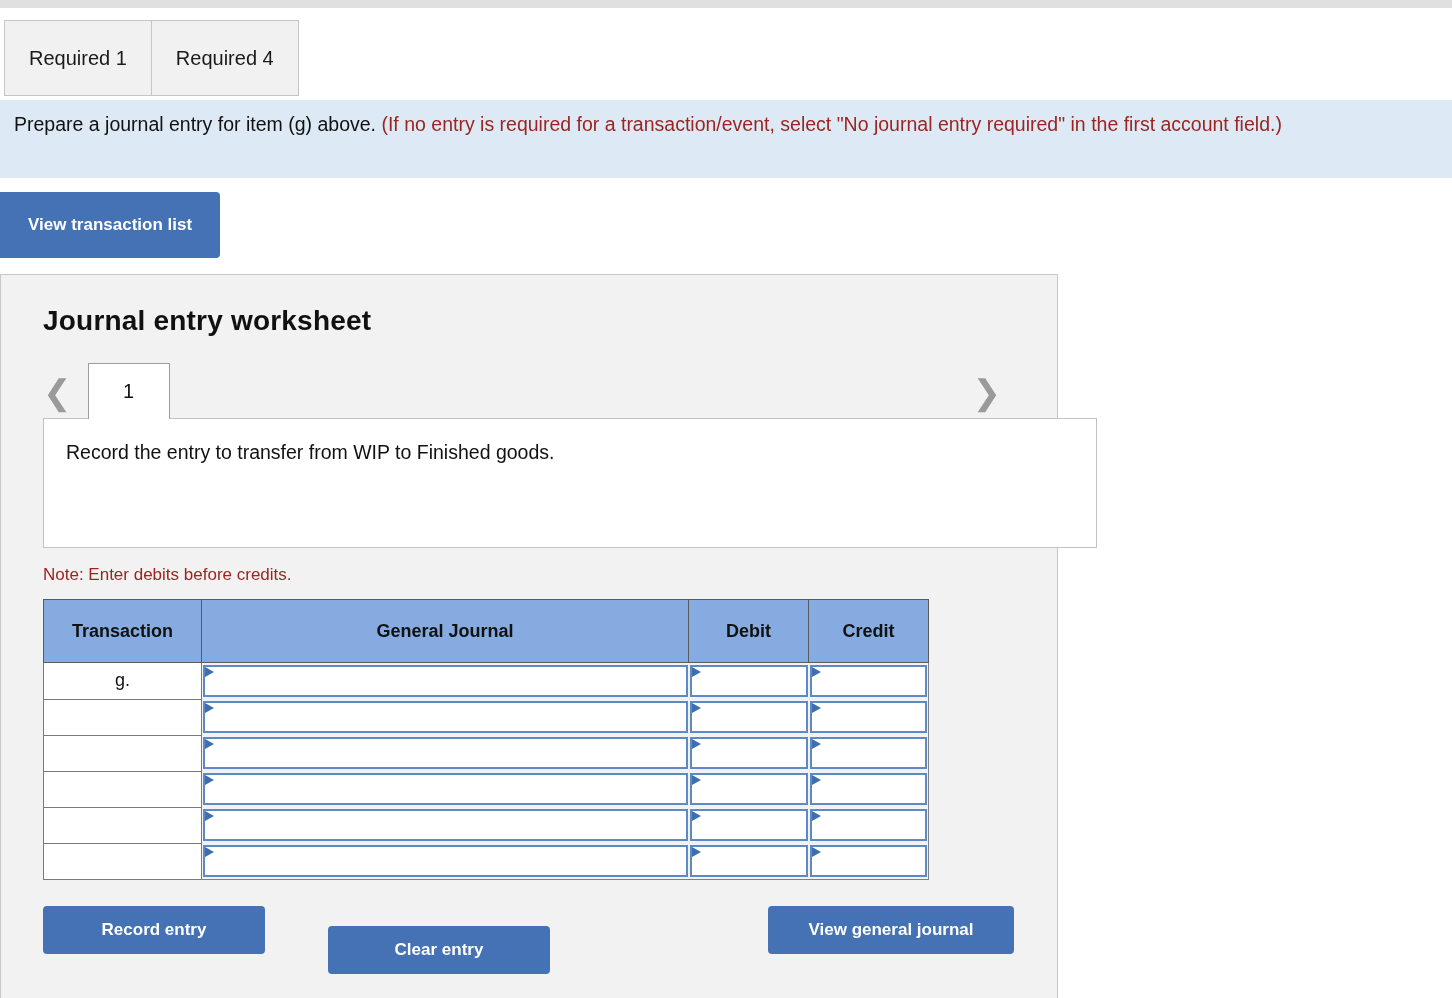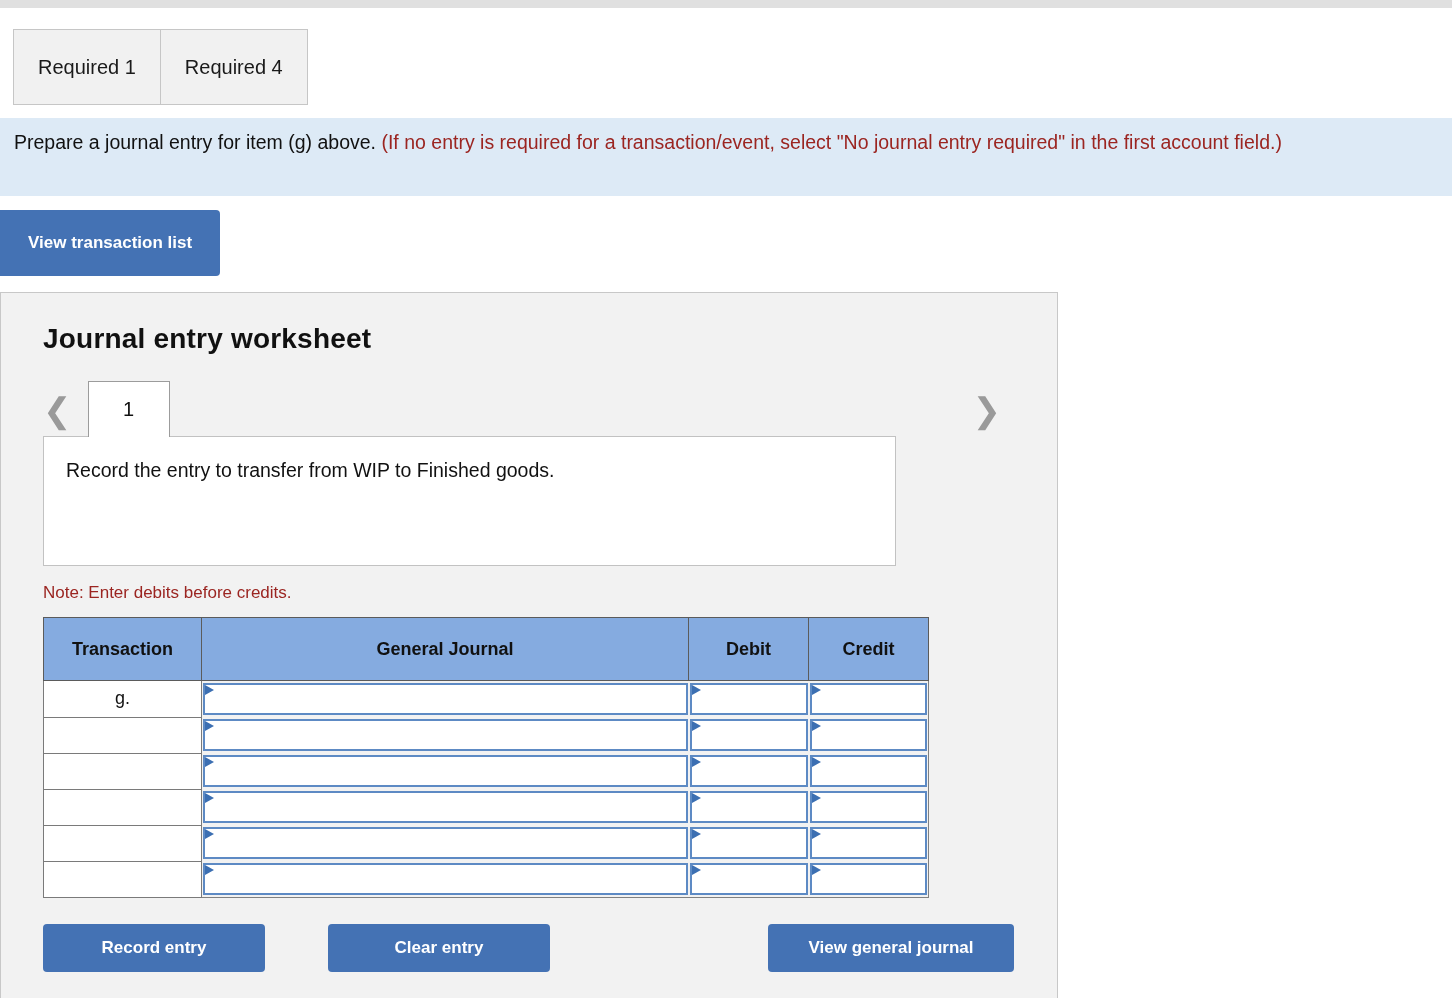--- a/index.html
+++ b/index.html
@@ -22,21 +22,21 @@
     background: #e0e0e0;
     width: 100%;
   }
 
   
   .tabbar {
     display: flex;
     align-items: flex-end;
     height: 84px;
     padding: 0;
-    margin: 13px;
+    margin: 4px;
     position: relative;
   }
   .tab {
     height: 76px;
     box-sizing: border-box;
     background: #f1f1f1;
     border: 1px solid #c6c6c6;
     border-bottom: 1px solid #c6c6c6;
     display: flex;
     align-items: center;
@@ -144,21 +144,21 @@
     font-size: 20px;
     color: #111111;
     box-sizing: border-box;
     cursor: pointer;
     position: relative;
     z-index: 2;
   }
 
   
   .desc-box {
-    width: 853px;
+    width: 1054px;
     height: 130px;
     background: #ffffff;
     border: 1px solid #c2c2c2;
     box-sizing: border-box;
     padding: 22px 0 0 22px;
     font-size: 19.5px;
     color: #111111;
     margin-top: -1px;
   }
 
@@ -225,21 +225,21 @@
     width: 876px;
     height: 52px;
     margin-top: 26px;
   }
   .btn-footer {
     height: 48px;
     position: absolute;
     top: 0;
   }
   .btn-record { left: 0; width: 222px; }
-  .btn-clear  { left: 285px; width: 222px; }
+  .btn-clear  { left: 285px; width: 222px; margin-top: 20px; }
   .btn-viewgj { left: 725px; width: 246px; }
 </style>
 </head>
 <body>
 
 <div class="top-strip"></div>
 
 <div class="tabbar">
   <div class="tab">
     <span>Required 1</span>

